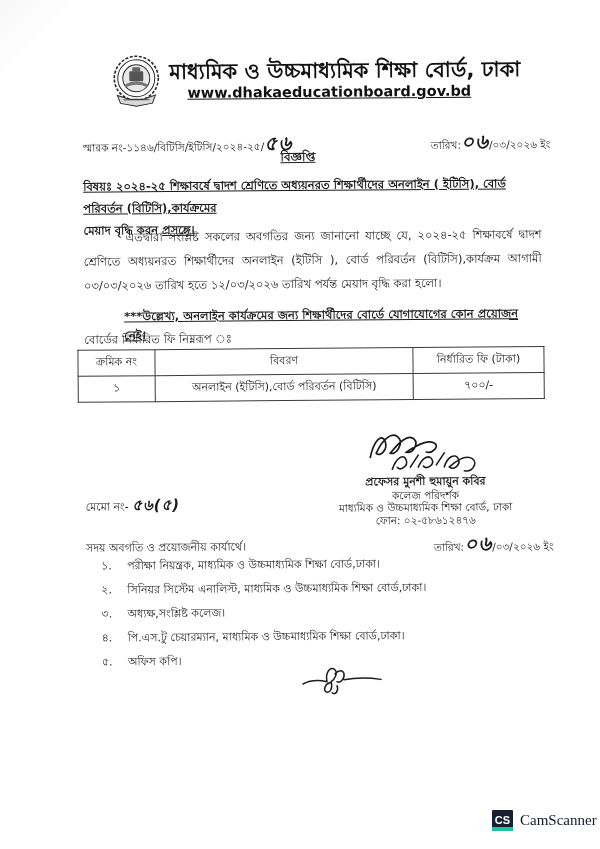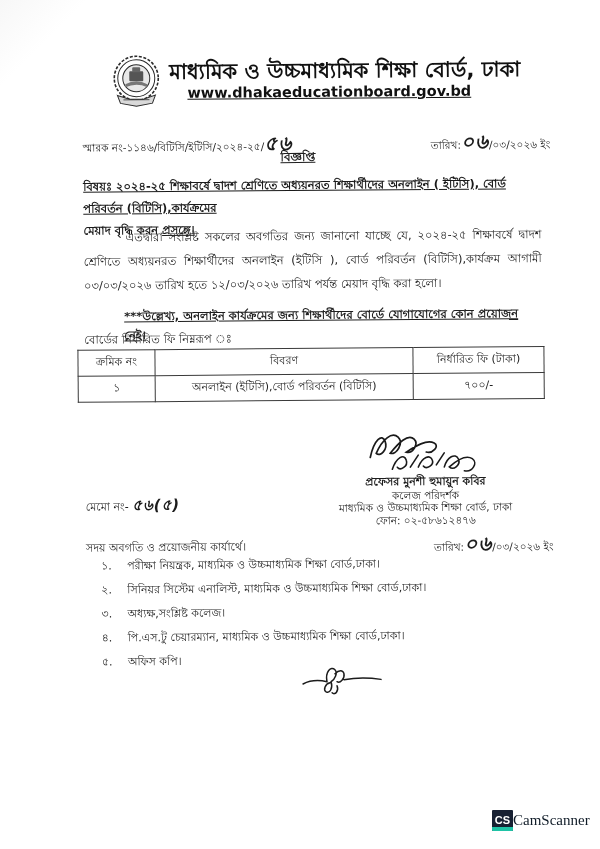--- a/index.html
+++ b/index.html
@@ -93,20 +93,21 @@
   }
   .cs-badge span {
     color: #fff; font-size: 11px; font-weight: bold;
     font-family: "Liberation Sans", sans-serif;
     position: relative; top: -1px;
   }
   .cs-label {
     font-family: "Liberation Serif", "DejaVu Serif", serif;
     font-size: 15px;
     color: #101c28;
+    margin-left: 7px;
   }
   .watermark { display: flex; align-items: center; }
 </style>
 </head>
 <body>
 
 <div class="page">
   <div class="doc">
 
     <div class="abs" style="left:112px; top:52px; width:54px; height:56px;">

